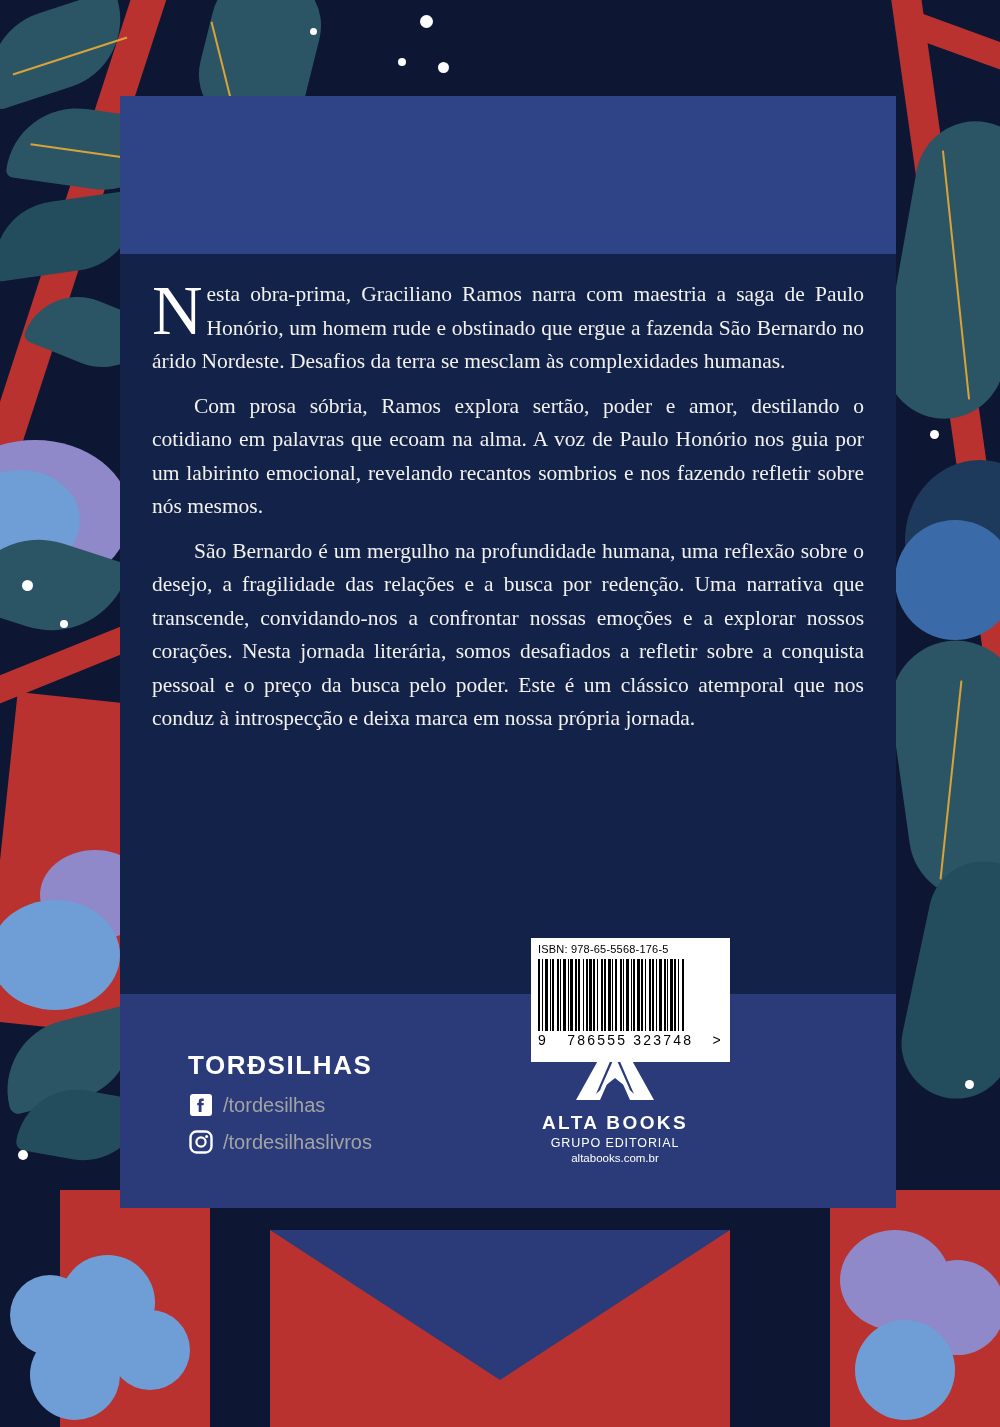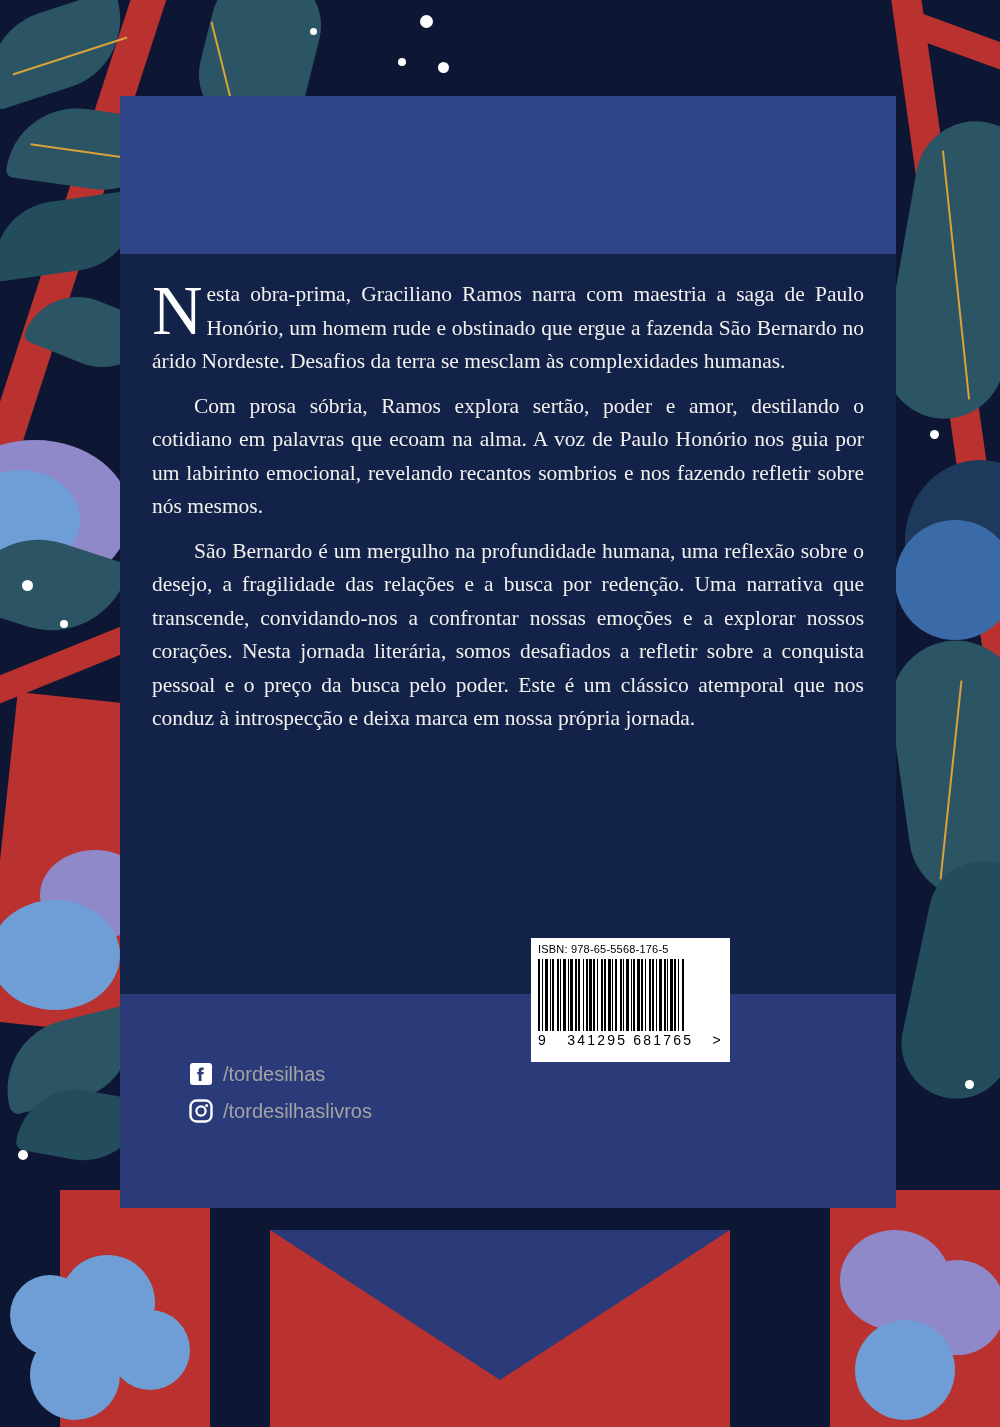--- a/index.html
+++ b/index.html
@@ -277,20 +277,21 @@
 
   <div id="text-block">
     <p class="first"><span class="dropcap">N</span><span>esta obra-prima, Graciliano Ramos narra com maestria a saga de Paulo Honório, um homem rude e obstinado que ergue a fazenda São Bernardo no árido Nordeste. Desafios da terra se mesclam às complexidades humanas.</span></p>
     <p>Com prosa sóbria, Ramos explora sertão, poder e amor, destilando o cotidiano em palavras que ecoam na alma. A voz de Paulo Honório nos guia por um labirinto emocional, revelando recantos sombrios e nos fazendo refletir sobre nós mesmos.</p>
     <p>São Bernardo é um mergulho na profundidade humana, uma reflexão sobre o desejo, a fragilidade das relações e a busca por redenção. Uma narrativa que transcende, convidando-nos a confrontar nossas emoções e a explorar nossos corações. Nesta jornada literária, somos desafiados a refletir sobre a conquista pessoal e o preço da busca pelo poder. Este é um clássico atemporal que nos conduz à introspecção e deixa marca em nossa própria jornada.</p>
   </div>
 
   <div id="footer">
 
     <div id="publisher-left">
+      <div id="tordesilhas-name">TORÐSILHAS</div>
 
       <div class="social-row">
         <span class="glyph">
           <svg width="24" height="24" viewBox="0 0 24 24" aria-hidden="true">
             <rect x="1" y="1" width="22" height="22" rx="3" fill="#ffffff"></rect>
             <path d="M14.6 12.2h-2.1V19h-2.8v-6.8H8.2V9.9h1.5V8.6c0-1.9.8-3.1 3-3.1h2v2.4h-1.3c-.8 0-.9.3-.9.9v1.1h2.3l-.2 2.3z" fill="#2b3b7a"></path>
           </svg>
         </span>
         <span class="handle">/tordesilhas</span>
       </div>
@@ -300,20 +301,30 @@
           <svg width="24" height="24" viewBox="0 0 24 24" aria-hidden="true">
             <rect x="1.5" y="1.5" width="21" height="21" rx="6" fill="none" stroke="#ffffff" stroke-width="2.4"></rect>
             <circle cx="12" cy="12" r="4.6" fill="none" stroke="#ffffff" stroke-width="2.2"></circle>
             <circle cx="17.6" cy="6.5" r="1.5" fill="#ffffff"></circle>
           </svg>
         </span>
         <span class="handle">/tordesilhaslivros</span>
       </div>
     </div>
 
+    <div id="alta-logo">
+      <svg width="98" height="78" viewBox="0 0 98 78" aria-hidden="true">
+        <path d="M49 4 L88 74 L64 74 L49 40 L34 74 L10 74 Z" fill="#ffffff"></path>
+        <path d="M49 24 L68 68 L49 50 L30 68 Z" fill="#2b3b7a"></path>
+        <path d="M49 30 L64 64 L49 52 L34 64 Z" fill="#ffffff"></path>
+      </svg>
+      <div id="alta-name">ALTA BOOKS</div>
+      <div id="alta-sub">GRUPO EDITORIAL</div>
+      <div id="alta-site">altabooks.com.br</div>
+    </div>
   </div>
 </div>
 
 <div id="barcode-box">
   <div id="isbn-text">ISBN: 978-65-5568-176-5</div>
   <div id="bars">
     <i style="width:2px"></i>
       <i style="width:2px;background:#fff"></i>
       <i style="width:1px"></i>
       <i style="width:2px;background:#fff"></i>
@@ -388,16 +399,16 @@
     <i style="width:3px"></i>
       <i style="width:1px;background:#fff"></i>
       <i style="width:2px"></i>
       <i style="width:2px;background:#fff"></i>
     <i style="width:1px"></i>
       <i style="width:3px;background:#fff"></i>
       <i style="width:2px"></i>
   </div>
   <div id="barcode-digits">
     <span>9</span>
-    <span>341295 681765</span>
+    <span>786555 323748</span>
     <span>&gt;</span>
   </div>
 </div>
 
 </body></html>

